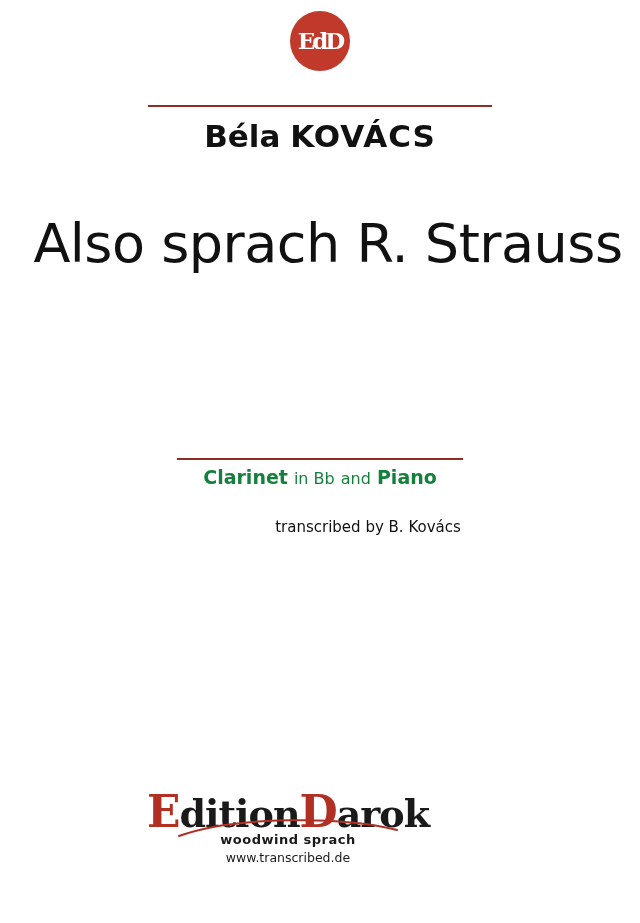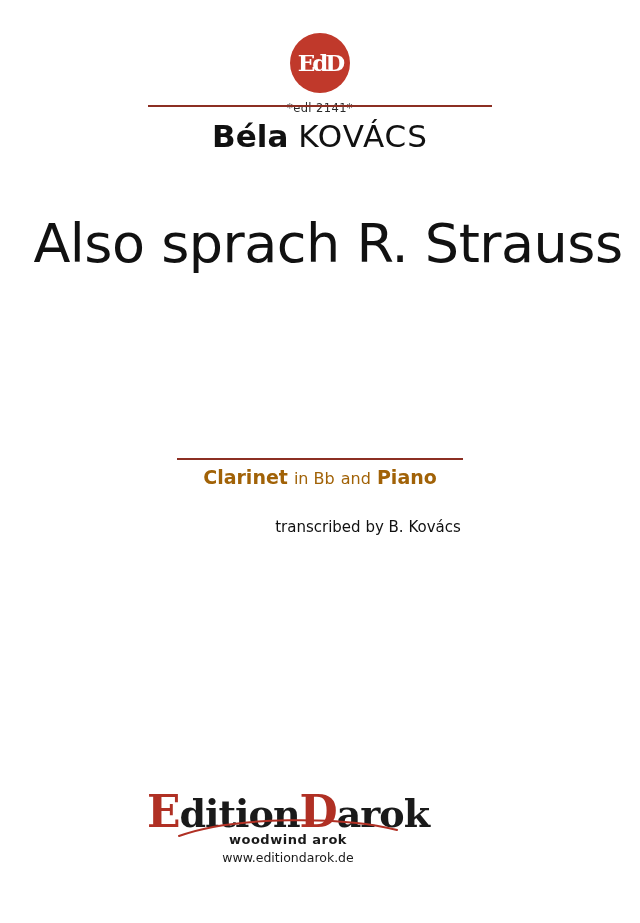--- a/index.html
+++ b/index.html
@@ -18,21 +18,21 @@
   .page {
     position: relative;
     width: 640px;
     height: 923px;
     box-sizing: border-box;
   }
 
   
   .seal-wrap {
     position: absolute;
-    top: 33px;
+    top: 11px;
     left: 0;
     width: 640px;
     text-align: center;
   }
   .seal {
     display: inline-block;
     width: 60px;
     height: 60px;
     border-radius: 50%;
     background: #c0392b;
@@ -84,21 +84,21 @@
     width: 640px;
     text-align: center;
     font-size: 31px;
     color: #111111;
     letter-spacing: 0px;
   }
   .composer .first {
     font-weight: bold;
   }
   .composer .last {
-    font-weight: normal;
+    font-weight: bold;
     letter-spacing: 1px;
   }
 
   
   .title {
     position: absolute;
     top: 212px;
     left: 8px;
     width: 640px;
     text-align: center;
@@ -110,21 +110,21 @@
   }
 
   
   .instrumentation {
     position: absolute;
     top: 466px;
     left: 0;
     width: 640px;
     text-align: center;
     font-size: 19px;
-    color: #a16207;
+    color: #15803d;
   }
   .instrumentation .strong {
     font-weight: bold;
   }
   .instrumentation .plain {
     font-weight: normal;
     font-size: 16px;
   }
 
   .transcriber {
@@ -186,21 +186,20 @@
 </style>
 </head>
 <body>
 
 <div class="page">
 
   <div class="seal-wrap">
     <div class="seal">
       <span class="seal-mono">EdD</span>
     </div>
-    <div class="edl-code">*edl 2141*</div>
   </div>
 
   <div class="rule-top"></div>
 
   <div class="composer">
     <span class="first">Béla</span>
     <span class="last">KOVÁCS</span>
   </div>
 
   <div class="title">Also sprach R. Strauss</div>
@@ -216,17 +215,17 @@
 
   <div class="transcriber">transcribed by B. Kovács</div>
 
   <div class="publisher">
     <div class="pub-name">
       <span class="cap">E</span><span>dition</span><span class="cap">D</span><span>arok</span>
       <svg class="pub-swoosh" viewBox="0 0 230 30">
         <path d="M6 22 C 60 2, 170 2, 224 16" stroke="#b03024" stroke-width="2" fill="none" stroke-linecap="round"></path>
       </svg>
     </div>
-    <div class="pub-sub">woodwind arok</div>
-    <div class="pub-url">www.editiondarok.de</div>
+    <div class="pub-sub">woodwind sprach</div>
+    <div class="pub-url">www.transcribed.de</div>
   </div>
 
 </div>
 
 </body></html>

